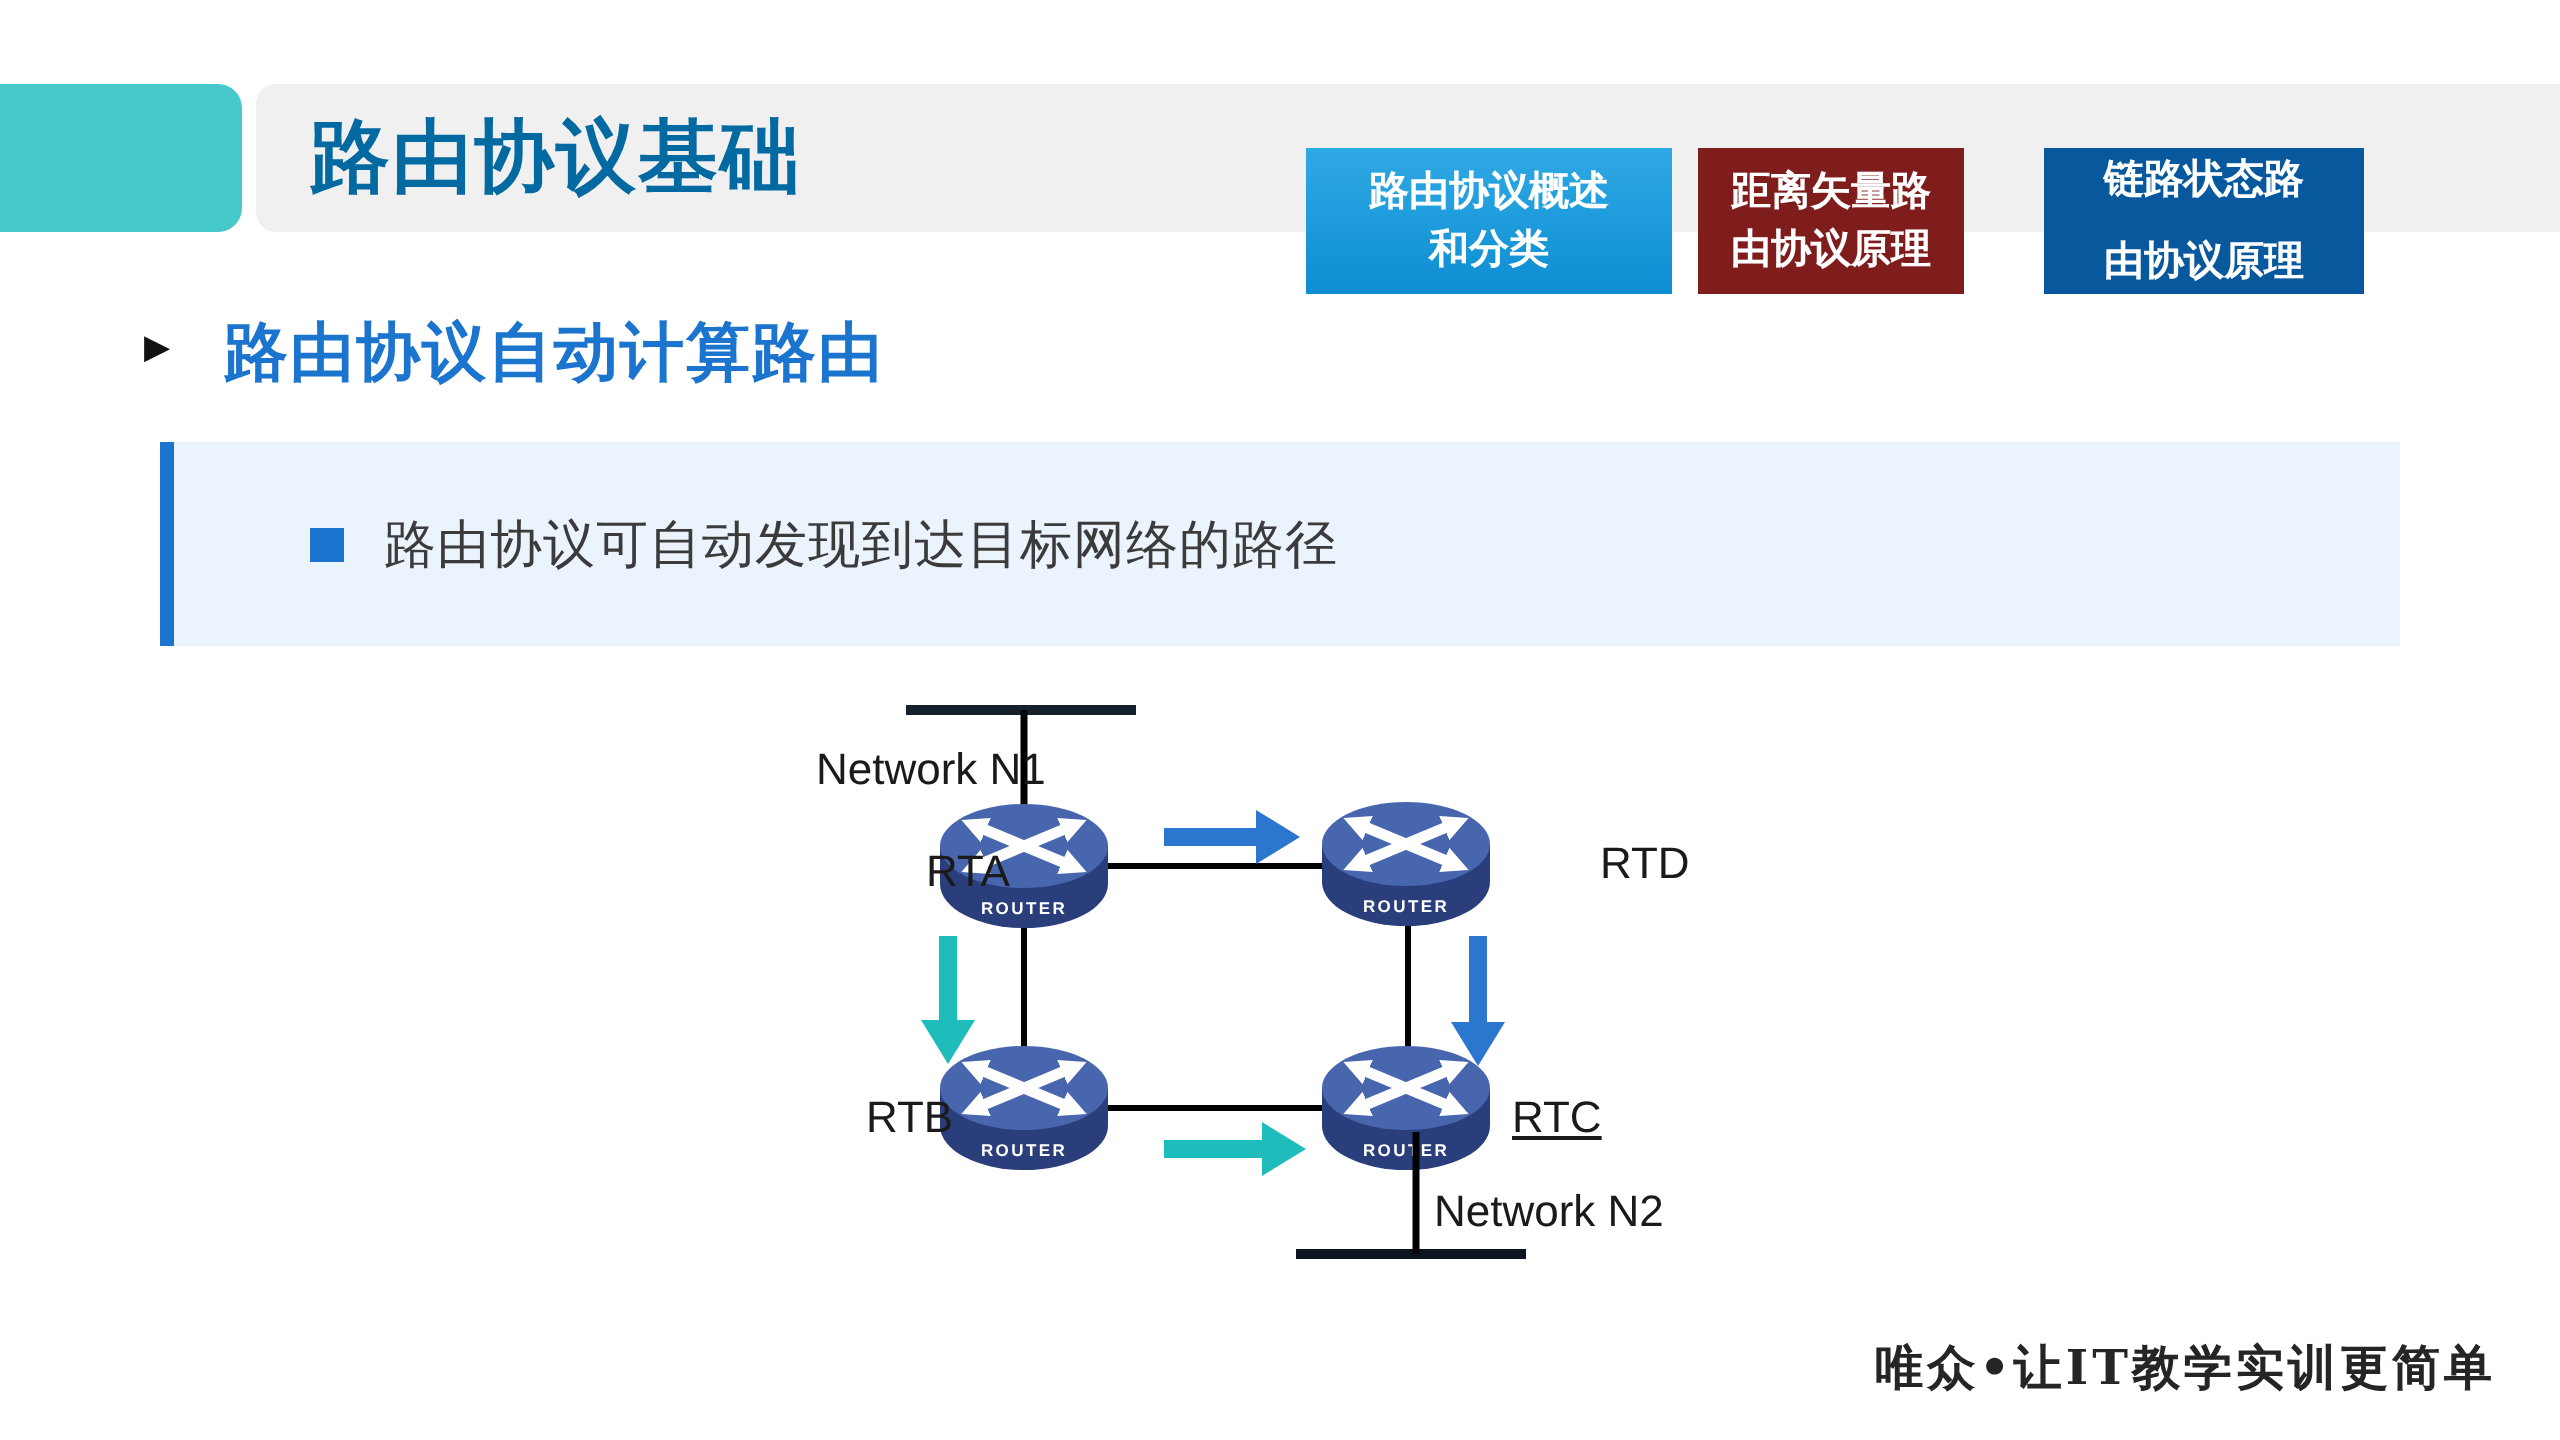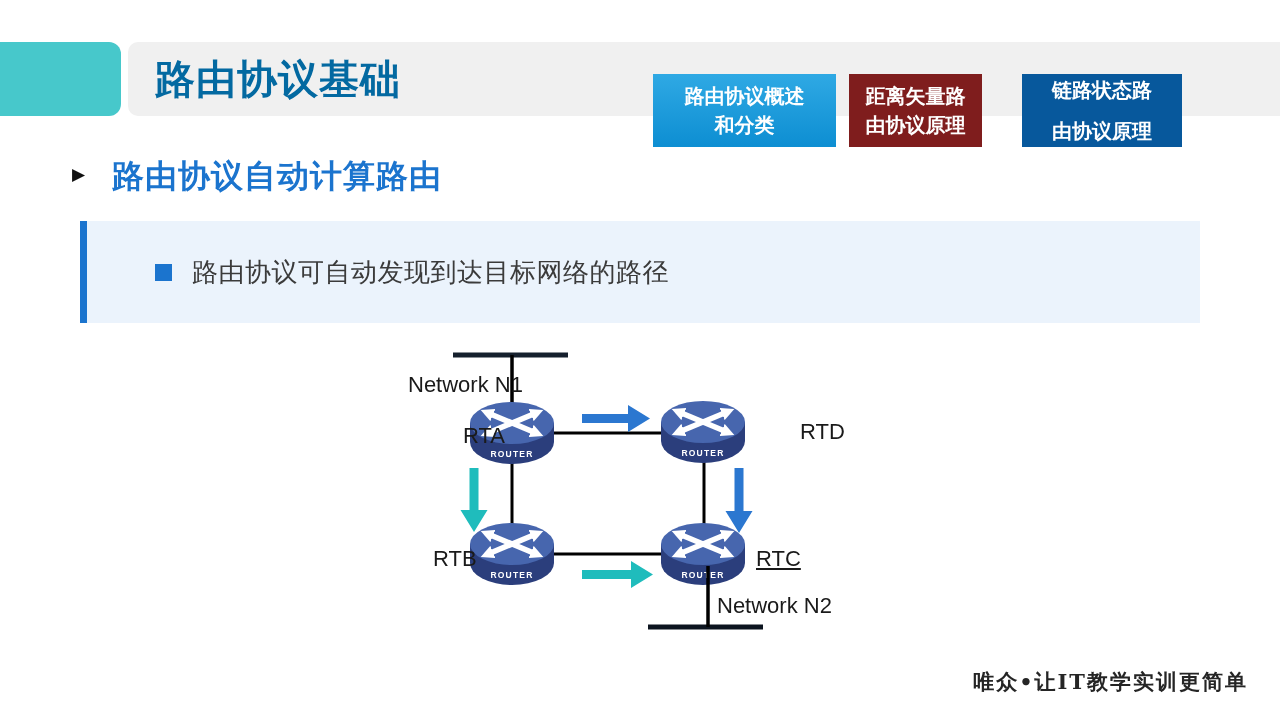--- a/index.html
+++ b/index.html
@@ -55,21 +55,21 @@
     position:absolute;font-size:22px;color:#1a1a1a;white-space:nowrap;
   }
   .lbl-n1{left:408px;top:372px;}
   .lbl-rta{left:431px;top:423px;margin-left:32px;}
   .lbl-rtd{left:752px;top:419px;margin-left:48px;}
   .lbl-rtb{left:433px;top:546px;text-align:center;}
   .lbl-rtc{left:756px;top:546px;text-decoration:underline;}
   .lbl-n2{left:717px;top:593px;text-align:center;}
   
   .watermark{
-    position:absolute;right:32px;top:668px;font-size:21px;font-weight:bold;
+    position:absolute;right:32px;top:668px;font-size:24px;font-weight:bold;
     color:#252525;font-family:"DejaVu Serif","Liberation Serif",serif;
     letter-spacing:2px;
     padding-left:16px;
   }
 </style>
 </head>
 <body>
 
 <div class="slide">
 

